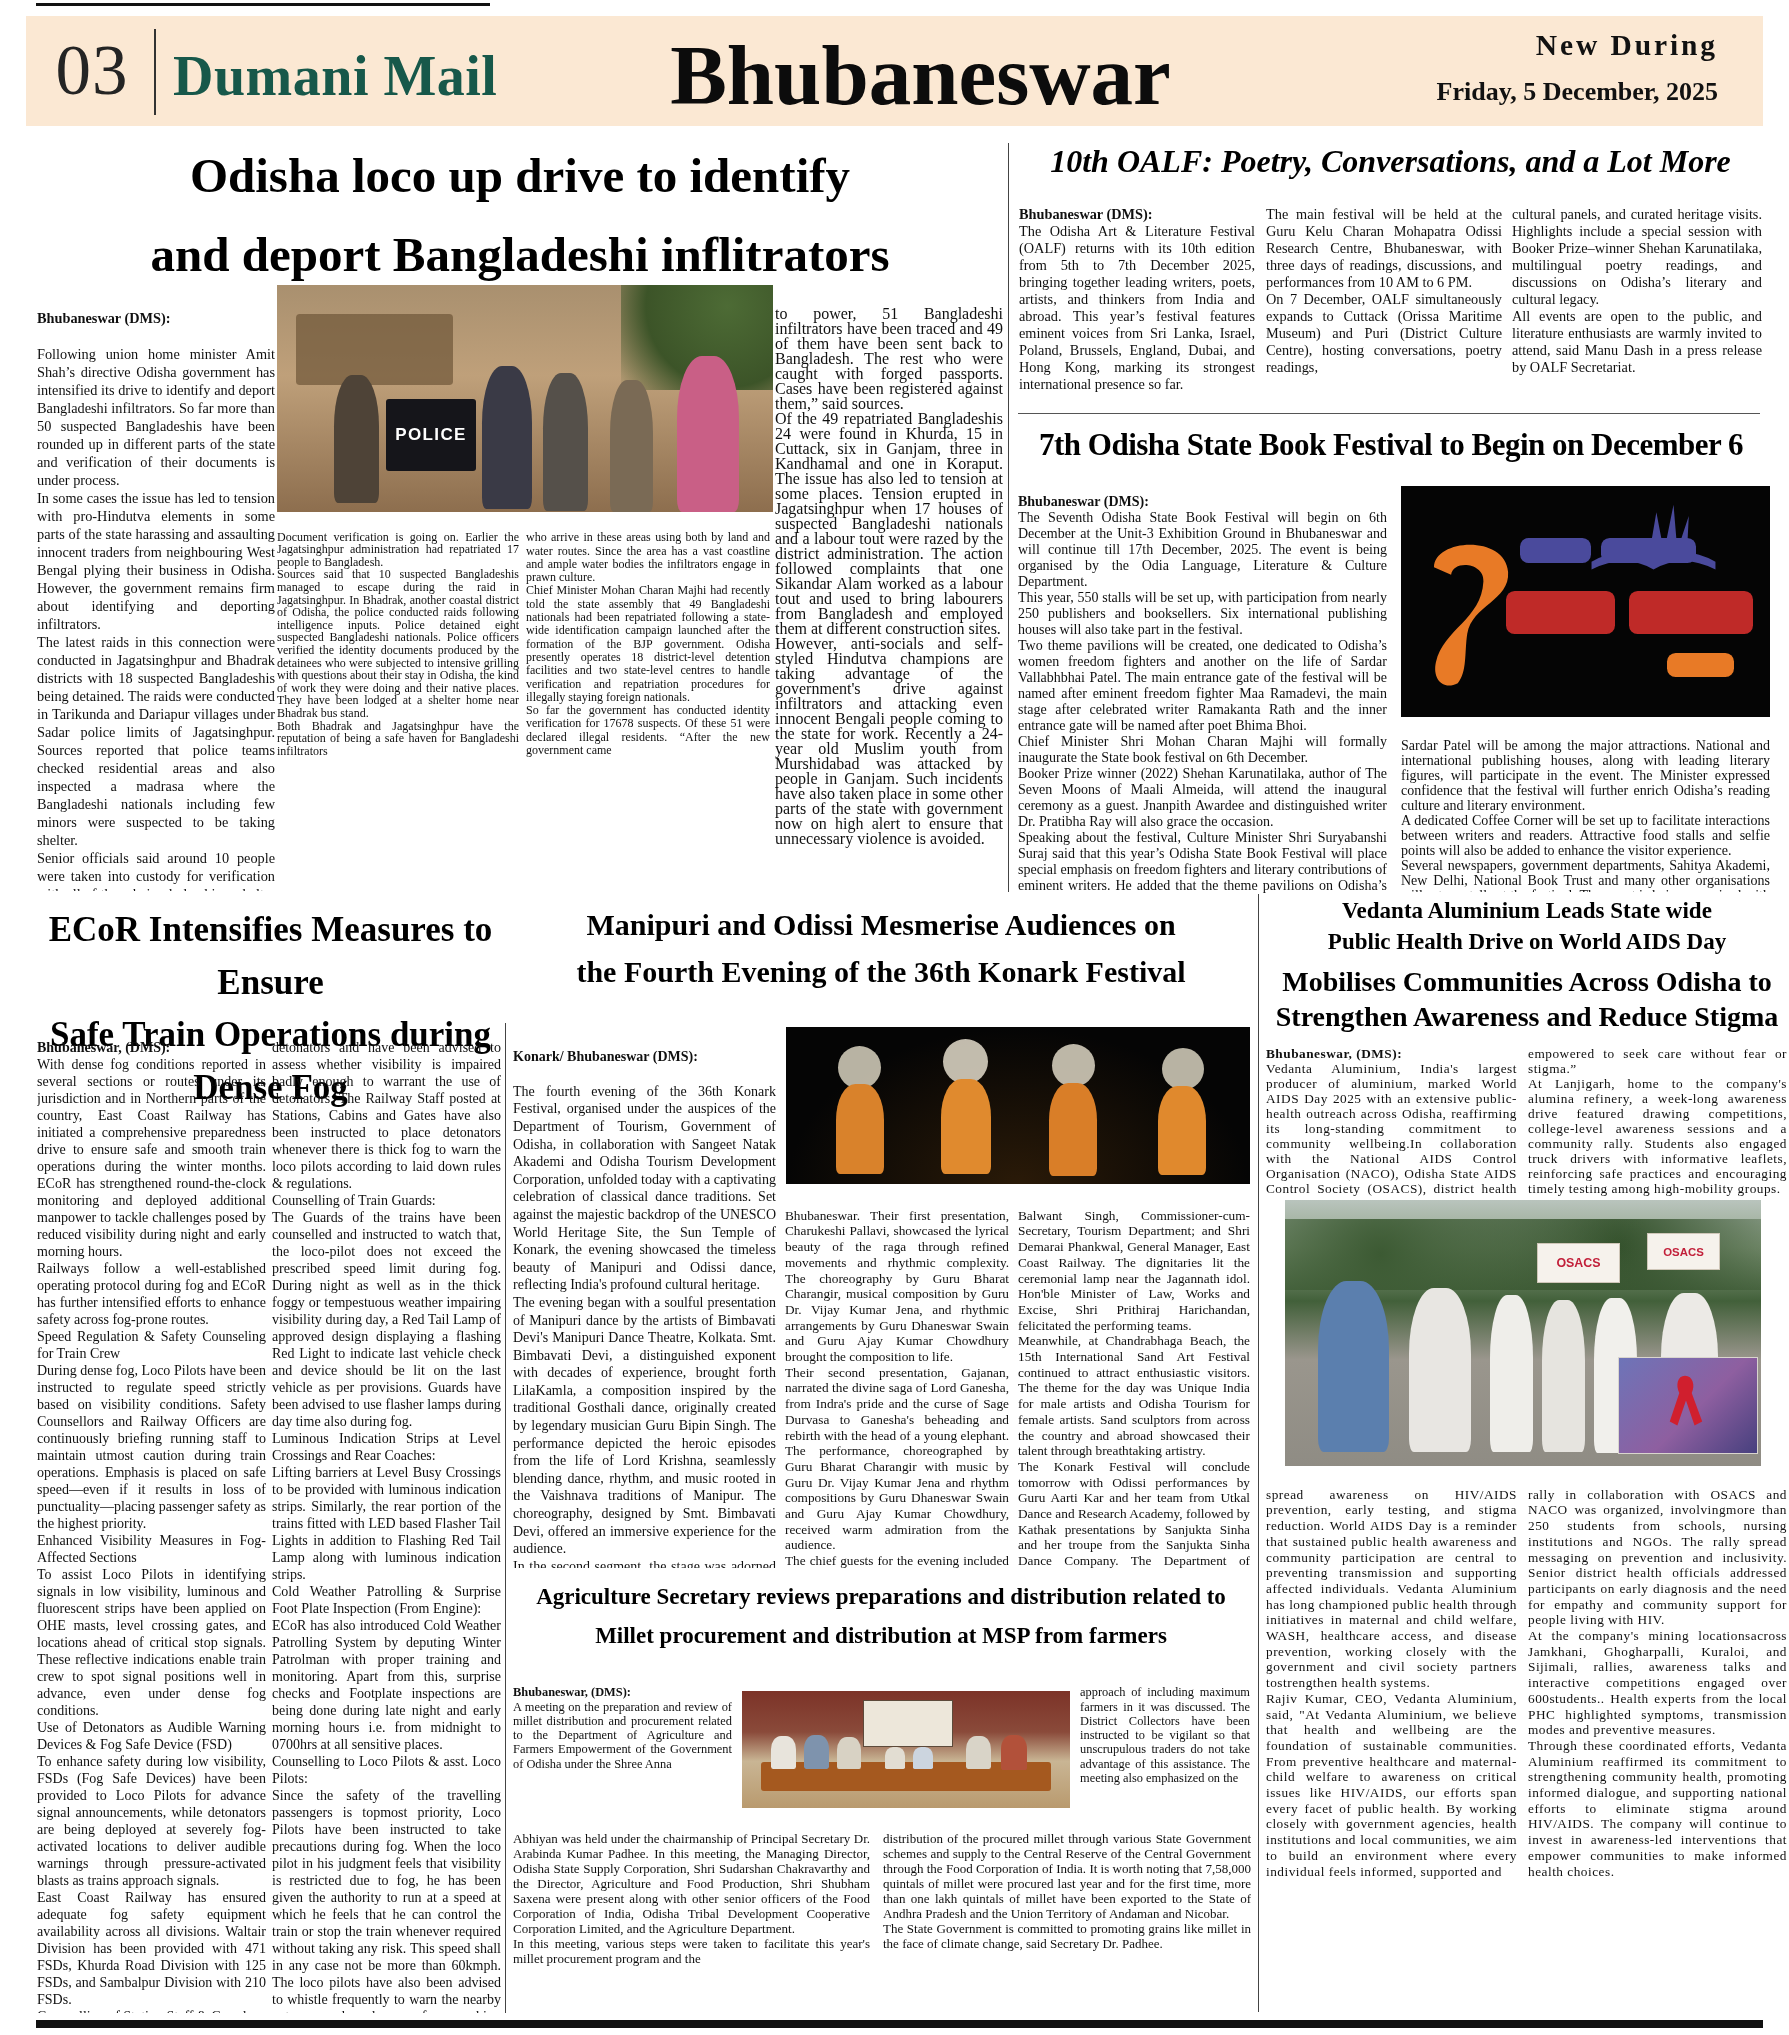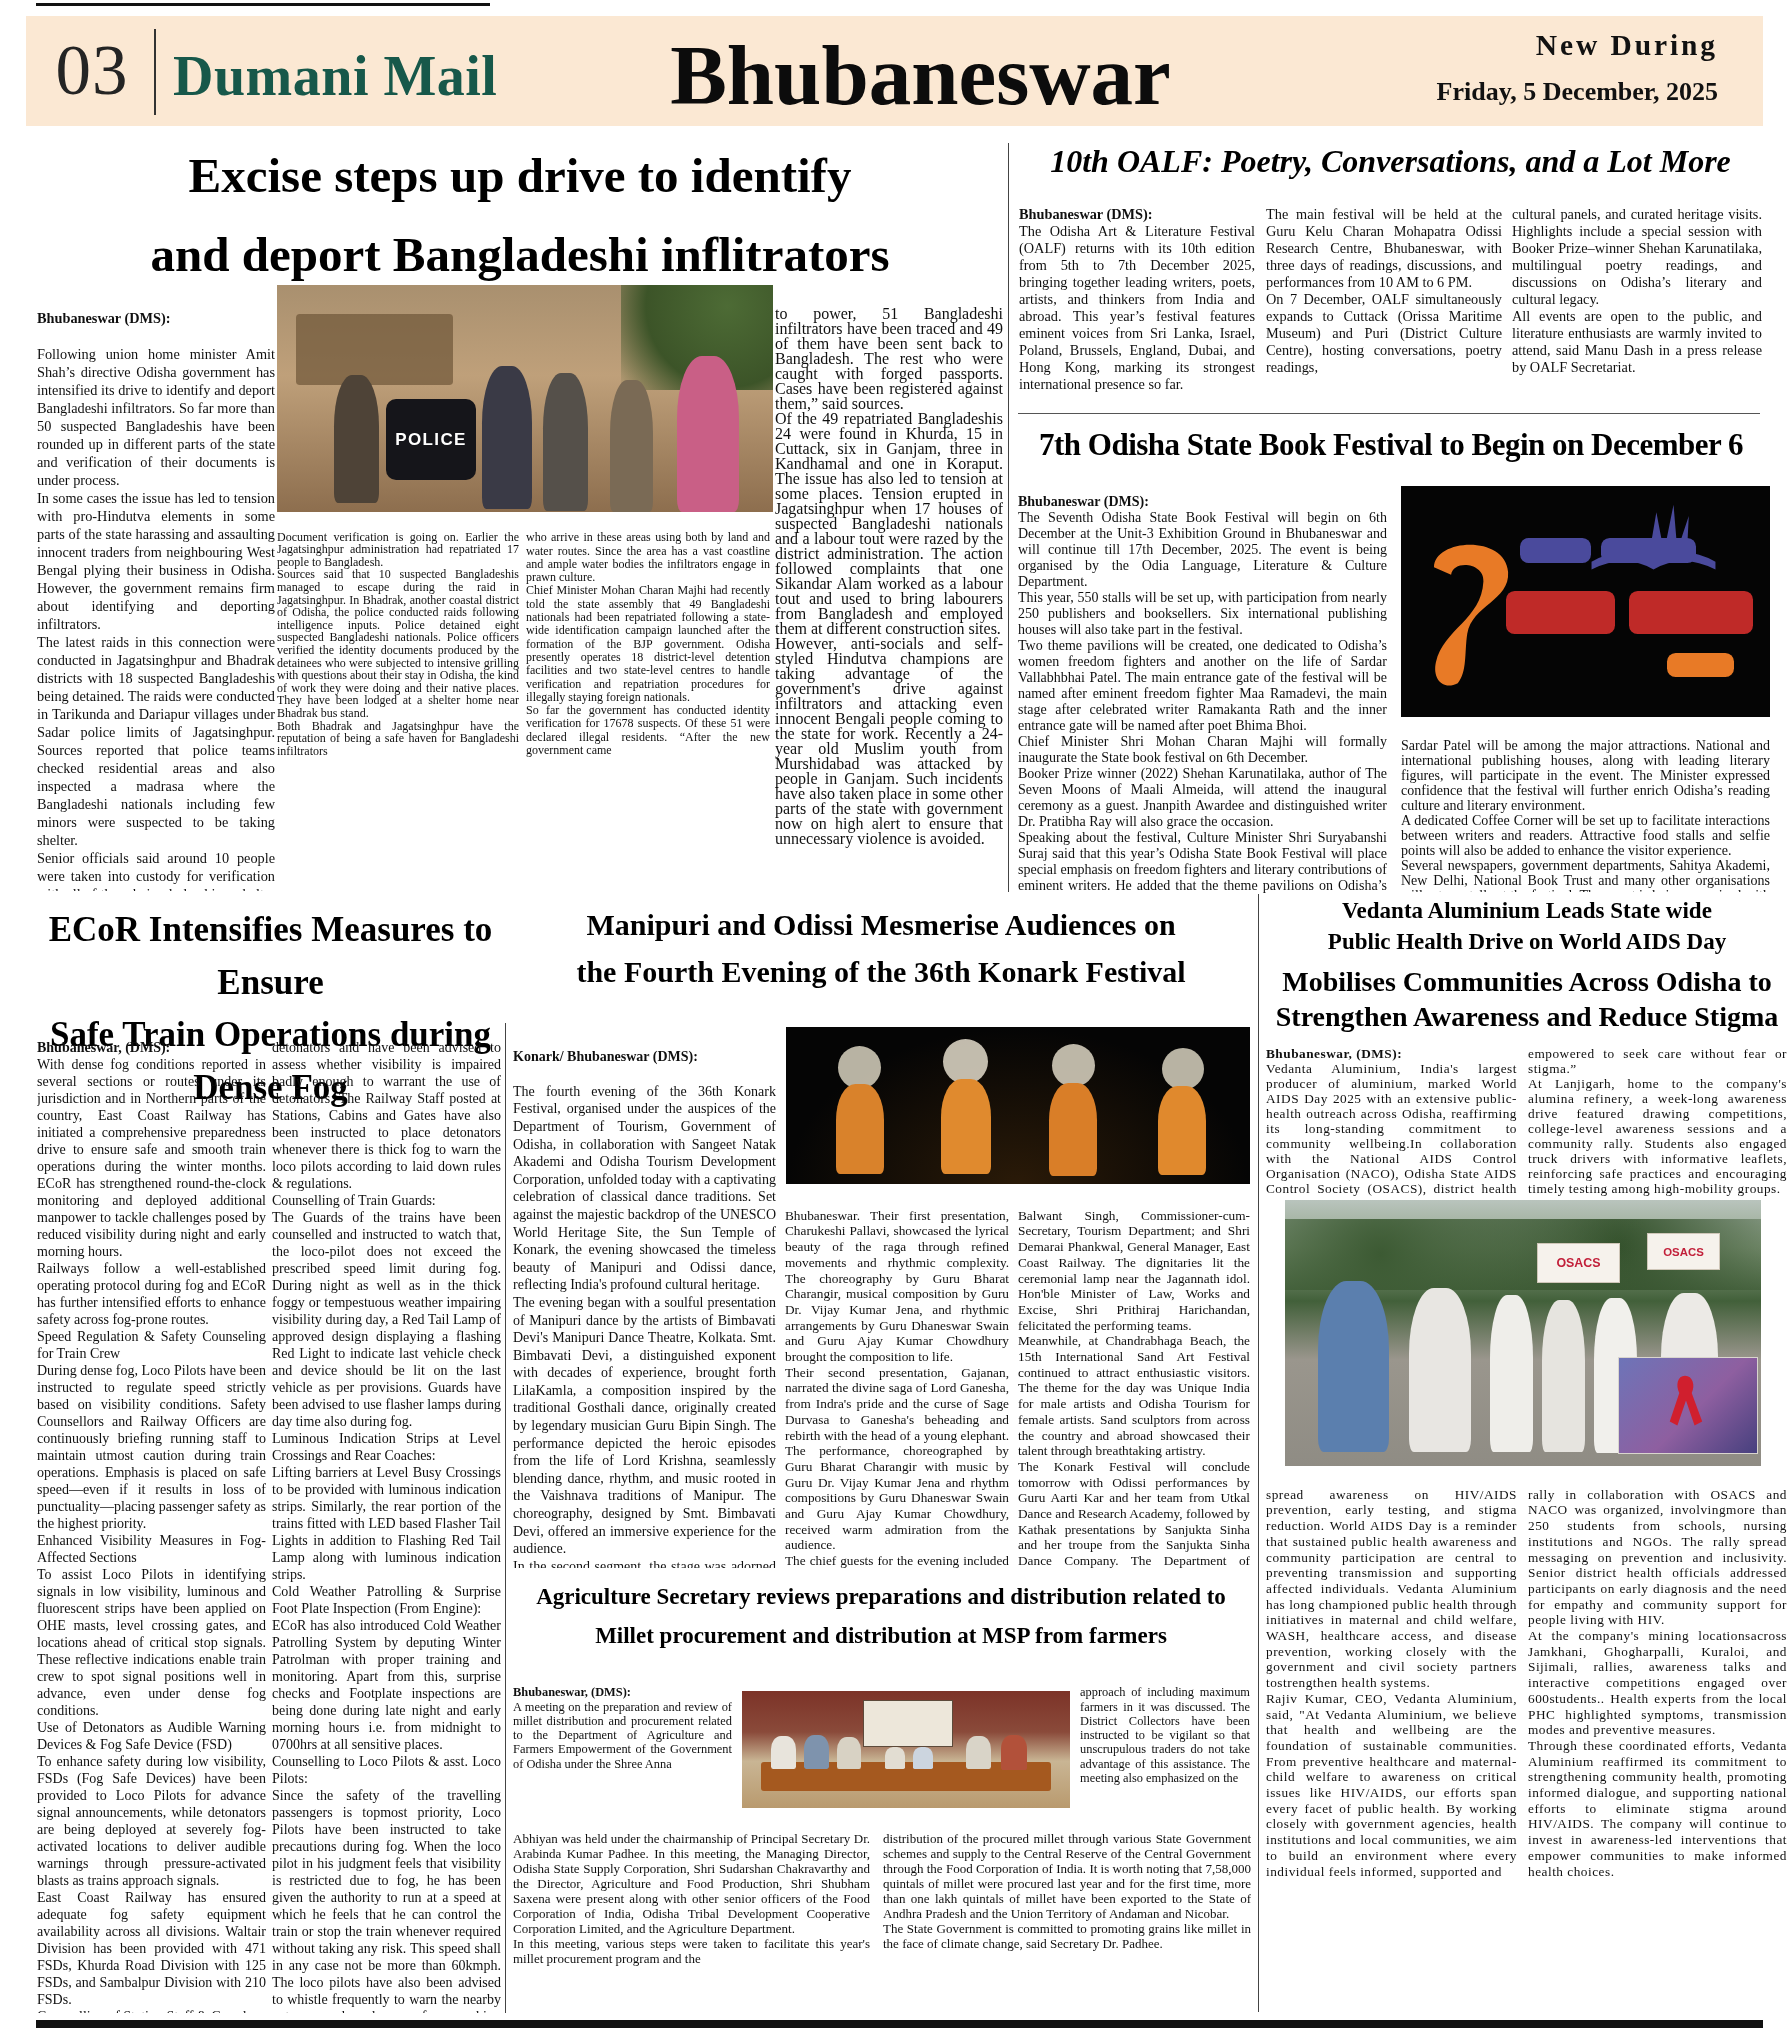--- a/index.html
+++ b/index.html
@@ -39,41 +39,41 @@
     <div class="abs" style="left:128px;top:13.3px;width:1.9px;height:86px;background:#333;"></div>
     <div class="abs" id="masthead-center" style="left:533px;top:9.5px;width:723px;text-align:center;">Bhubaneswar</div>
     <div class="abs" id="masthead-left" style="left:147px;top:28px;">Dumani Mail</div>
     <div class="abs hdr-right" style="right:45px;top:13.3px;">
       <div style="font-size:29.5px;letter-spacing:2.9px;">New During</div>
       <div style="font-size:26px;margin-top:14.3px;">Friday, 5 December, 2025</div>
     </div>
   </div>
 
   <div class="abs" style="left:36px;top:136px;width:968px;">
-    <div class="hl" style="font-size:49px;line-height:1.62;">Excise steps up drive to identify</div>
+    <div class="hl" style="font-size:49px;line-height:1.62;">Odisha loco up drive to identify</div>
     <div class="hl" style="font-size:49px;line-height:1.62;">and deport Bangladeshi inflitrators</div>
   </div>
 
   <div class="abs col" style="left:37px;top:291px;width:238px;height:600px;font-size:14.3px;line-height:18px;">
     <span class="dl-block">Bhubaneswar (DMS):</span>
     <span>Following union home minister Amit Shah’s directive Odisha government has intensified its drive to identify and deport Bangladeshi infiltrators. So far more than 50 suspected Bangladeshis have been rounded up in different parts of the state and verification of their documents is under process.
 In some cases the issue has led to tension with pro-Hindutva elements in some parts of the state harassing and assaulting innocent traders from neighbouring West Bengal plying their business in Odisha. However, the government remains firm about identifying and deporting infiltrators.
 The latest raids in this connection were conducted in Jagatsinghpur and Bhadrak districts with 18 suspected Bangladeshis being detained. The raids were conducted in Tarikunda and Dariapur villages under Sadar police limits of Jagatsinghpur. Sources reported that police teams checked residential areas and also inspected a madrasa where the Bangladeshi nationals including few minors were suspected to be taking shelter.
 Senior officials said around 10 people were taken into custody for verification with all of them being lodged in a shelter home.</span>
   </div>
 
   <div class="photo" style="left:277px;top:285px;width:496px;height:227px;background:linear-gradient(180deg,#a9906f 0%,#bfa07a 40%,#8d6e4e 100%);">
     <div class="abs" style="right:0;top:0;width:152px;height:105px;background:radial-gradient(circle at 70% 20%,#4d6b35 0%,#3c5428 60%,rgba(60,84,40,0) 100%);"></div>
     <div class="abs" style="left:19px;top:28.5px;width:157px;height:71px;background:#6e5538;opacity:.7;border-radius:3.8px;"></div>
     <div class="sil" style="left:57px;top:90px;width:45px;height:128px;background:#4e4337;"></div>
     <div class="sil" style="left:205px;top:81px;width:50px;height:143px;background:#3a3a46;"></div>
     <div class="sil" style="left:266px;top:88px;width:45px;height:138px;background:#55504a;"></div>
     <div class="sil" style="left:400px;top:71px;width:62px;height:156px;background:#c95f86;"></div>
     <div class="sil" style="left:333px;top:95px;width:43px;height:132px;background:#7a6a55;"></div>
-    <div class="abs" style="left:109px;top:114px;width:90px;height:81px;background:#15151a;border-radius:10px;display:flex;align-items:center;justify-content:center;">
+    <div class="abs" style="left:109px;top:114px;width:90px;height:72px;background:#15151a;border-radius:3px;display:flex;align-items:center;justify-content:center;">
       <span style="color:#fff;font-family:'Liberation Sans',sans-serif;font-weight:bold;font-size:17px;letter-spacing:1.4px;">POLICE</span>
     </div>
   </div>
 
   <div class="abs col" style="left:277px;top:518px;width:242px;height:375px;font-size:12px;line-height:12.6px;">
     <span>Document verification is going on. Earlier the Jagatsinghpur administration had repatriated 17 people to Bangladesh.
 Sources said that 10 suspected Bangladeshis managed to escape during the raid in Jagatsinghpur. In Bhadrak, another coastal district of Odisha, the police conducted raids following intelligence inputs. Police detained eight suspected Bangladeshi nationals. Police officers verified the identity documents produced by the detainees who were subjected to intensive grilling with questions about their stay in Odisha, the kind of work they were doing and their native places. They have been lodged at a shelter home near Bhadrak bus stand.
 Both Bhadrak and Jagatsinghpur have the reputation of being a safe haven for Bangladeshi infiltrators</span>
   </div>
   <div class="abs col" style="left:526px;top:518px;width:244px;height:375px;font-size:12px;line-height:13.3px;">

